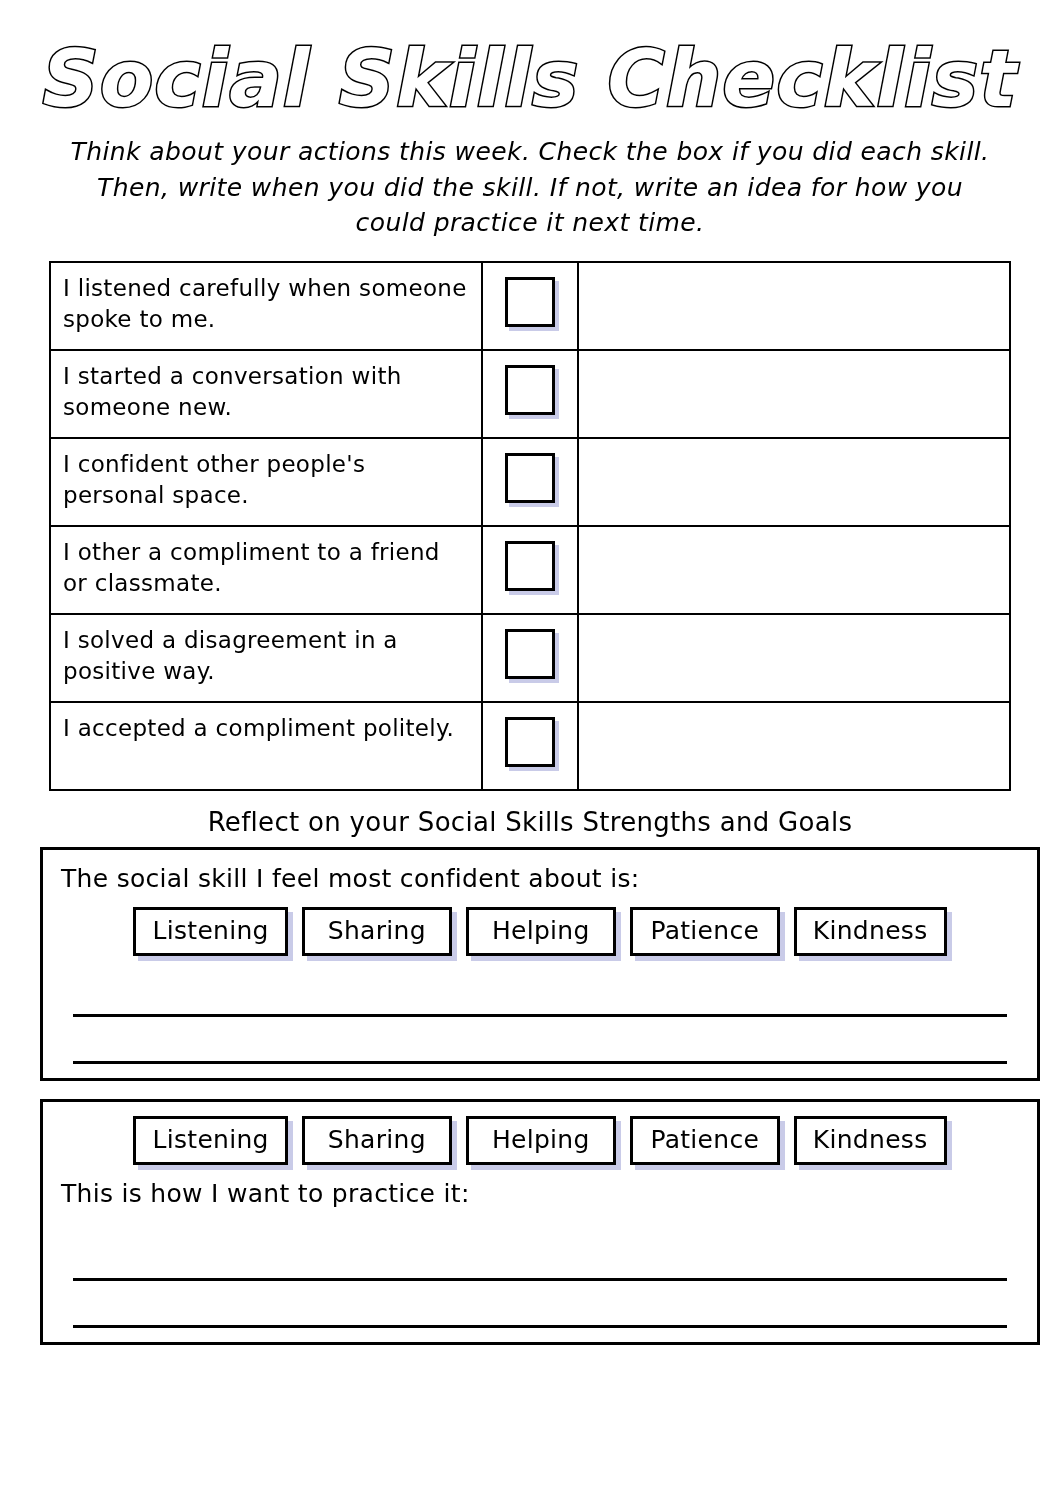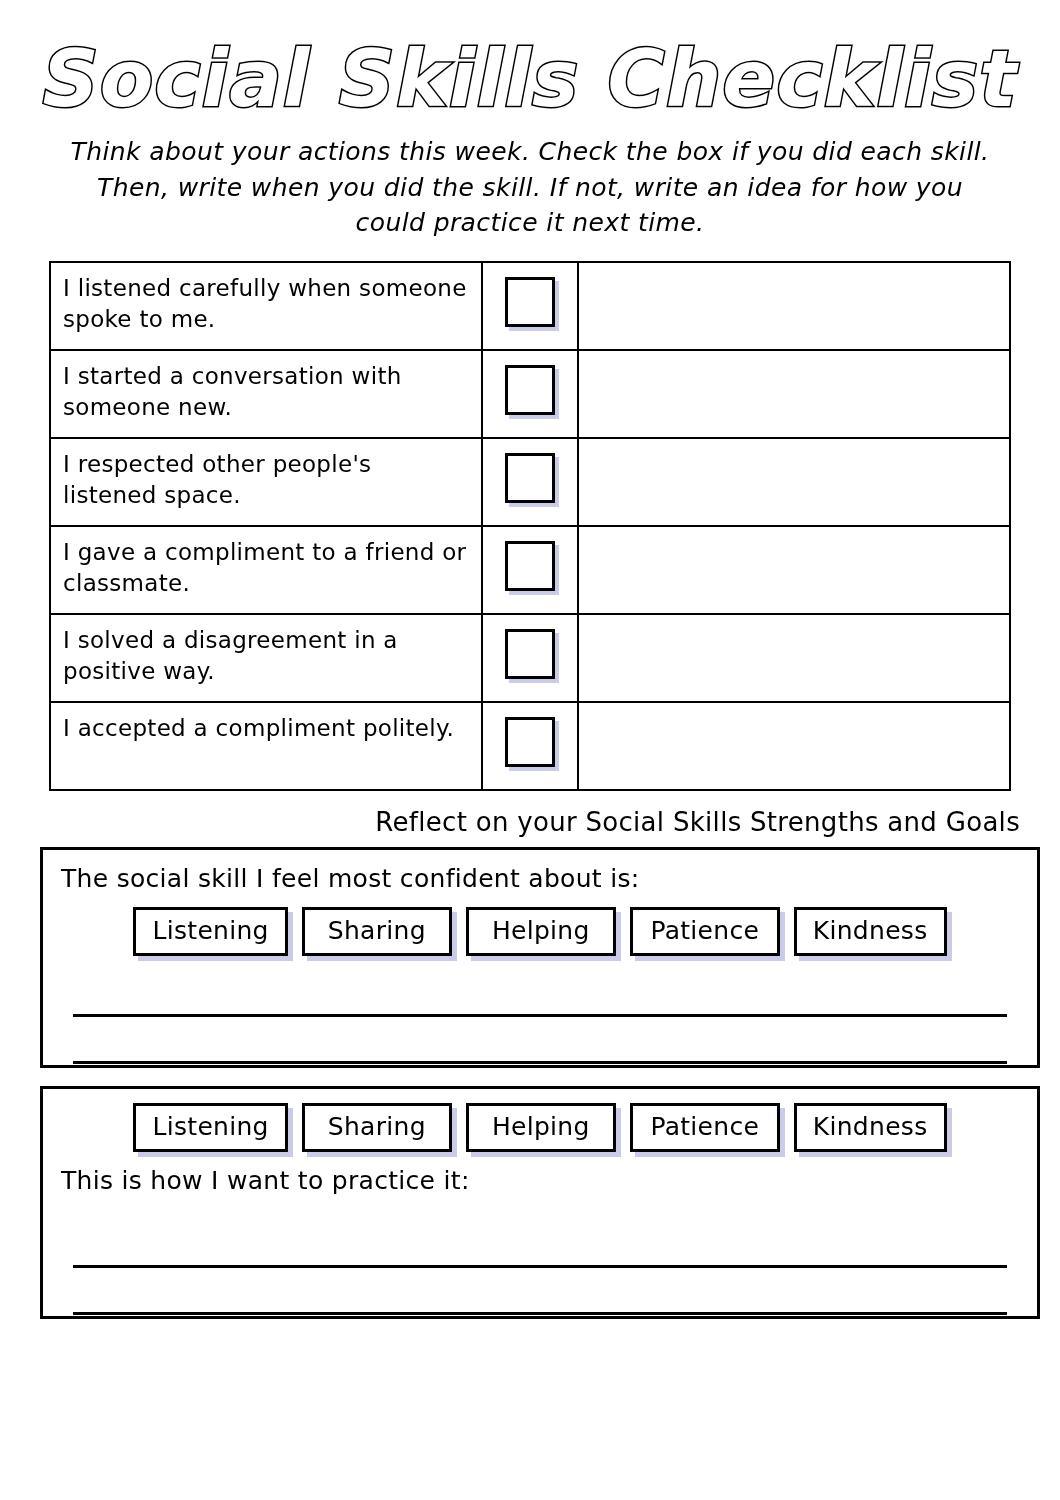--- a/index.html
+++ b/index.html
@@ -88,33 +88,33 @@
     background: #fff;
     display: inline-block;
     margin-top: 14px;
     box-shadow: 4px 4px 0 #c9cbe8;
     box-sizing: border-box;
   }
   .note-cell { height: 86px; }
 
   
   .reflect-heading {
-    text-align: right;
+    text-align: center;
     font-size: 26px;
     letter-spacing: 0.3px;
     margin: 16px 0 10px 0;
   }
 
   
   .panel {
     border: 3px solid #000;
     box-sizing: border-box;
     width: 1000px;
     margin: 0 auto 18px auto;
-    padding: 14px 18px 1px 18px;
+    padding: 14px 18px 14px 18px;
   }
   .panel-prompt {
     font-size: 25px;
     letter-spacing: 0.3px;
     margin-bottom: 14px;
   }
   .options {
     display: flex;
     justify-content: center;
     gap: 14px;
@@ -172,30 +172,30 @@
         <td>
             <div class="skill-text">I started a conversation with someone new.</div>
           </td>
         <td class="check-cell">
           <span class="checkbox"></span>
         </td>
         <td class="note-cell"></td>
       </tr>
       <tr>
         <td>
-            <div class="skill-text">I respected other people's listened space.</div>
-          </td>
-        <td class="check-cell">
-          <span class="checkbox"></span>
-        </td>
-        <td class="note-cell"></td>
-      </tr>
-      <tr>
-        <td>
-            <div class="skill-text">I gave a compliment to a friend or classmate.</div>
+            <div class="skill-text">I confident other people's personal space.</div>
+          </td>
+        <td class="check-cell">
+          <span class="checkbox"></span>
+        </td>
+        <td class="note-cell"></td>
+      </tr>
+      <tr>
+        <td>
+            <div class="skill-text">I other a compliment to a friend or classmate.</div>
           </td>
         <td class="check-cell">
           <span class="checkbox"></span>
         </td>
         <td class="note-cell"></td>
       </tr>
       <tr>
         <td>
             <div class="skill-text">I solved a disagreement in a positive way.</div>
           </td>

